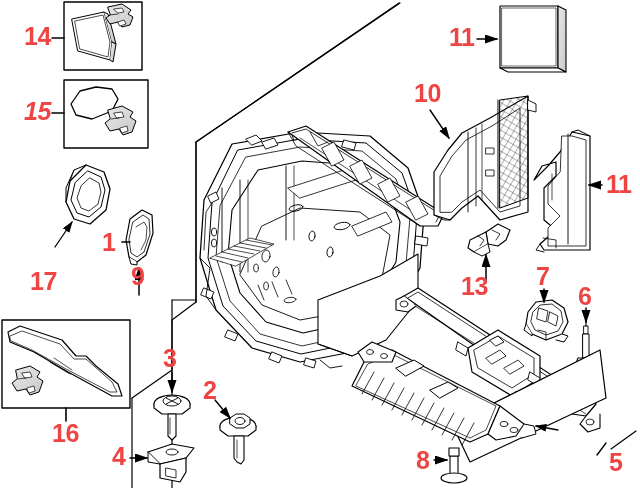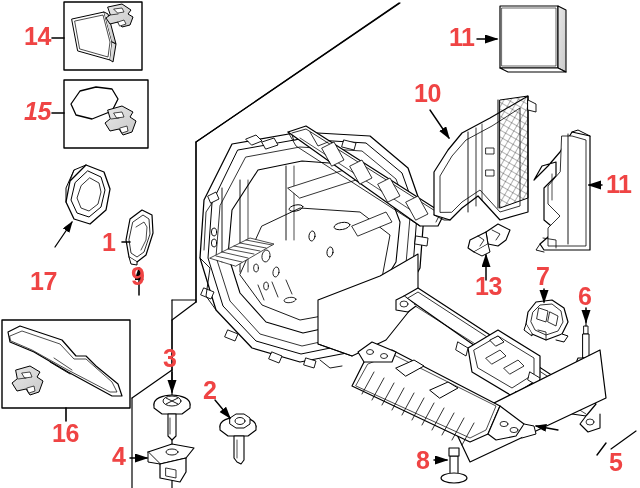--- a/index.html
+++ b/index.html
@@ -422,19 +422,19 @@
   <div class="lbl" style="left:30px;  top:238px;margin-top:31px;">17</div>
   <div class="lbl" style="left:102px; top:230px;">1</div>
   <div class="lbl" style="left:131px; top:264px;">9</div>
   <div class="lbl" style="left:52px;  top:421px;">16</div>
   <div class="lbl" style="left:163px; top:346px;">3</div>
   <div class="lbl" style="left:203px; top:378px;">2</div>
   <div class="lbl" style="left:112px; top:444px;">4</div>
   <div class="lbl" style="left:449px; top:25px;">11</div>
   <div class="lbl" style="left:414px; top:81px;">10</div>
   <div class="lbl" style="left:606px; top:172px;">11</div>
-  <div class="lbl" style="left:475px; top:274px;">13</div>
+  <div class="lbl" style="left:461px; top:274px;">13</div>
   <div class="lbl" style="left:536px; top:264px;">7</div>
   <div class="lbl" style="left:578px; top:284px;">6</div>
   <div class="lbl" style="left:416px; top:448px;">8</div>
   <div class="lbl" style="left:609px; top:450px;">5</div>
 
 </div>
 
 </body></html>

